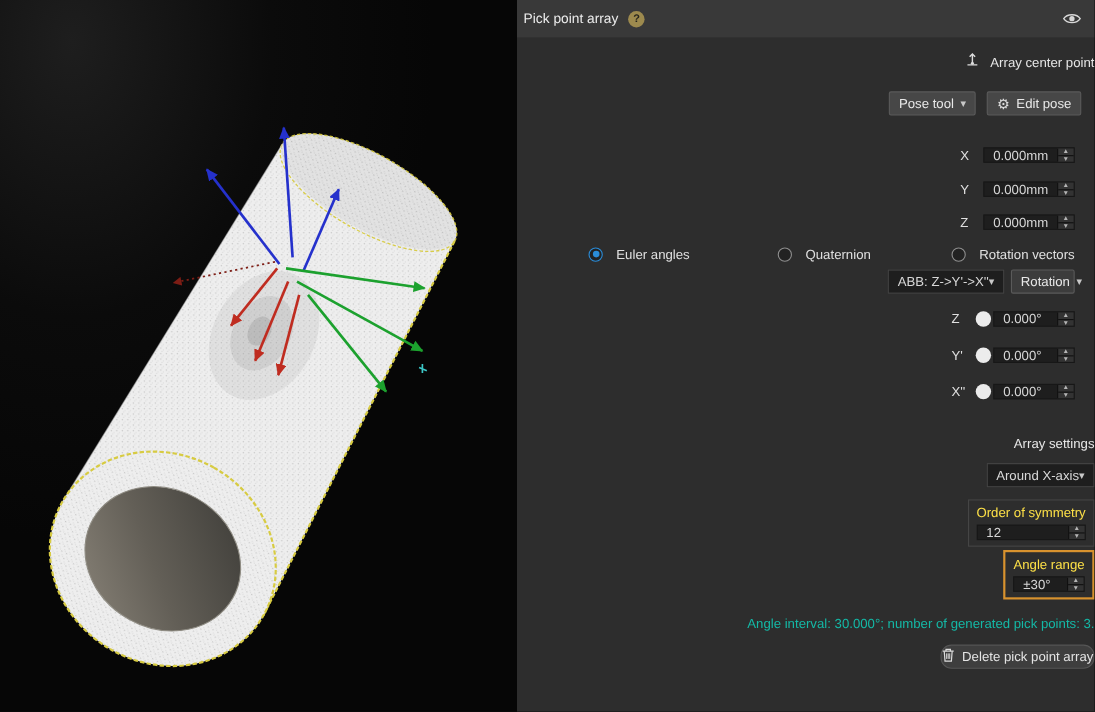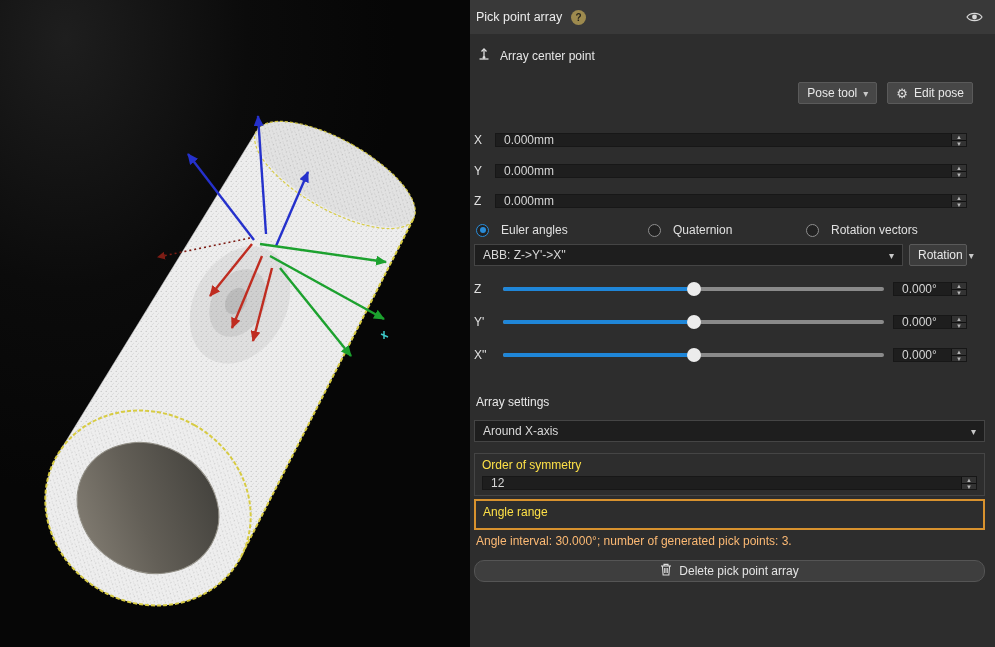--- a/index.html
+++ b/index.html
@@ -14,21 +14,21 @@
   
   .panel { flex:1; background:#2d2d2d; display:flex; flex-direction:column; }
   .panel-header { height:34px; background:#393939; display:flex; align-items:center;
                   padding:0 12px 0 6px; gap:9px; flex:none; }
   .panel-title { color:#ececec; font-size:12.5px; }
   .help-badge { width:15px; height:15px; border-radius:50%; background:#9d8a4e;
                 color:#26241c; font-size:10px; font-weight:bold; display:flex;
                 align-items:center; justify-content:center; cursor:pointer; }
   .eye { margin-left:auto; display:flex; cursor:pointer; }
 
-  .panel-body { flex:1; padding:0 10px 0 4px; display:flex; flex-direction:column; }
+  .panel-body { flex:1; padding:0 0 0 4px; display:flex; flex-direction:column;align-items:flex-end; }
   .row { display:flex; align-items:center; }
 
   .section-row { margin-top:12px; gap:8px; padding-left:2px; }
   .section-title { color:#e6e6e6; font-size:12px; }
 
   .btn-row { margin-top:16px; justify-content:flex-end; gap:10px; margin-right:12px; }
   .btn { height:22px; background:#474747; border:1px solid #5a5a5a; border-radius:2px;
          color:#e8e8e8; font-size:12px; display:flex; align-items:center;
          padding:0 8px; gap:6px; cursor:pointer; }
   .chev { font-size:10px; color:#c8c8c8; }
@@ -73,21 +73,21 @@
   .slider-value { flex:none; width:74px; }
 
   .settings-label { margin-top:29px; color:#e8e8e8; font-size:12px; padding-left:2px; }
   .axis-select { margin-top:11px; }
 
   .group { margin-top:11px; border:1px solid #454545; padding:4px 7px 5px; display:flex; flex-direction:column; }
   .group-label { color:#fde047; font-size:12px; margin-bottom:4px; }
   .group .field { flex:none; width:100%; }
   .angle-group { margin-top:3px; border:2px solid #d8922e; }
 
-  .info-text { margin-top:4px; color:#fdba74; font-size:12px; padding-left:2px; }
+  .info-text { margin-top:15px; color:#14b8a6; font-size:12px; padding-left:2px; }
 
   .delete-btn { margin-top:12px; height:22px; background:#3e3e3e; border:1px solid #555555;
                 border-radius:10px; display:flex; align-items:center; justify-content:center;
                 gap:7px; color:#e4e4e4; font-size:12px; cursor:pointer; }
 </style>
 </head>
 <body>
 
 <div class="app">
 
@@ -316,20 +316,27 @@
           <span class="field-value">12</span>
           <div class="spinner">
             <span class="spin">▲</span>
             <span class="spin">▼</span>
           </div>
         </div>
       </div>
 
       <div class="group angle-group">
         <div class="group-label">Angle range</div>
+        <div class="field">
+          <span class="field-value">±30°</span>
+          <div class="spinner">
+            <span class="spin">▲</span>
+            <span class="spin">▼</span>
+          </div>
+        </div>
       </div>
 
       <div class="info-text">Angle interval: 30.000°; number of generated pick points: 3.</div>
 
       <div class="delete-btn">
         <span>
           <svg width="12" height="13" viewBox="0 0 12 13">
             <path d="M1 3 H11" stroke="#dddddd" stroke-width="1.1"></path>
             <path d="M4 3 V1.4 H8 V3" stroke="#dddddd" stroke-width="1.1" fill="none"></path>
             <path d="M2.4 3 L3.1 12 H8.9 L9.6 3" stroke="#dddddd" stroke-width="1.1" fill="none"></path>

